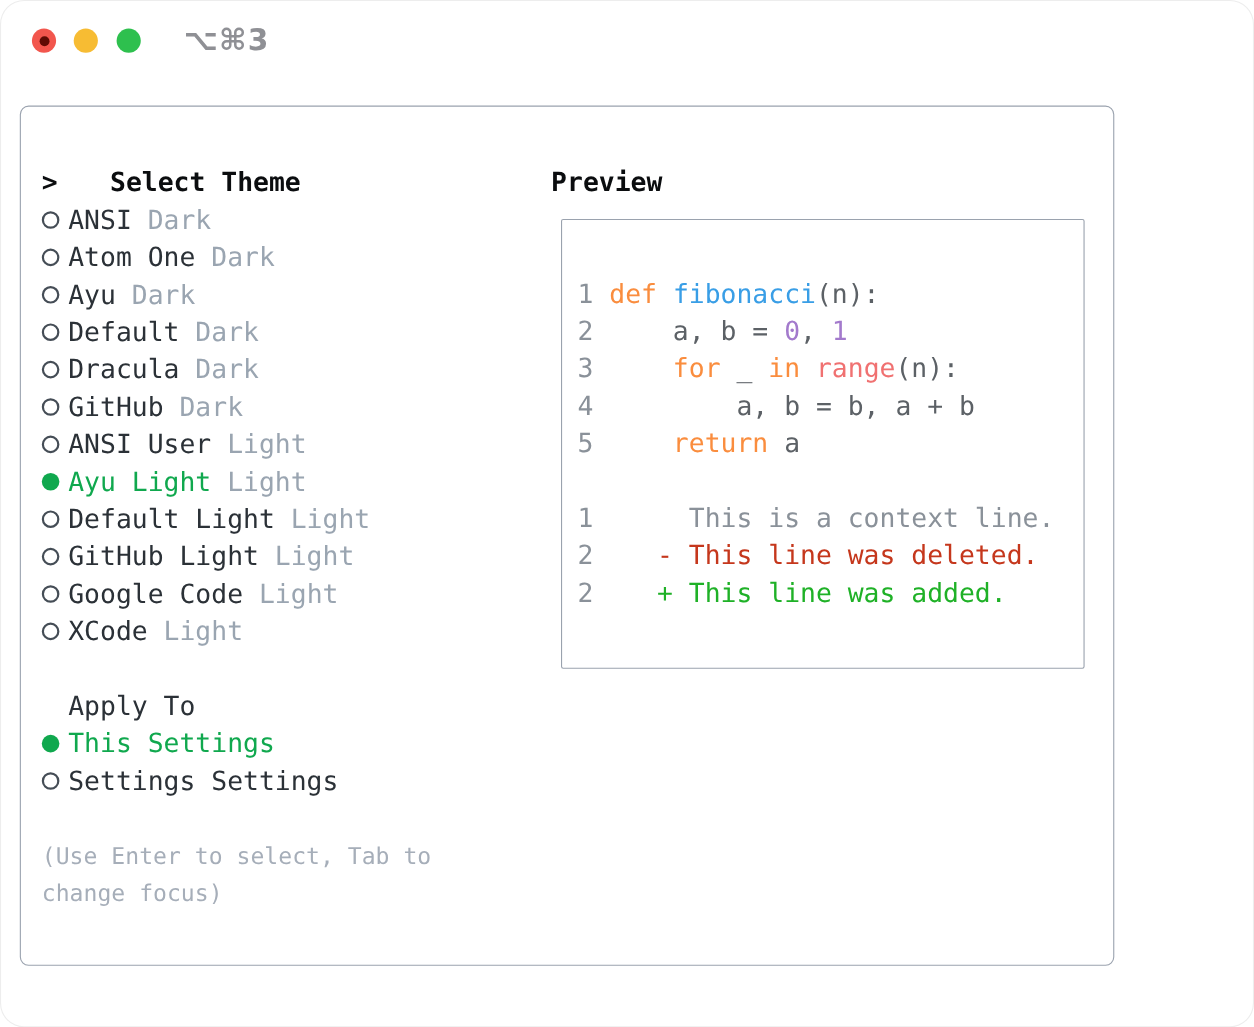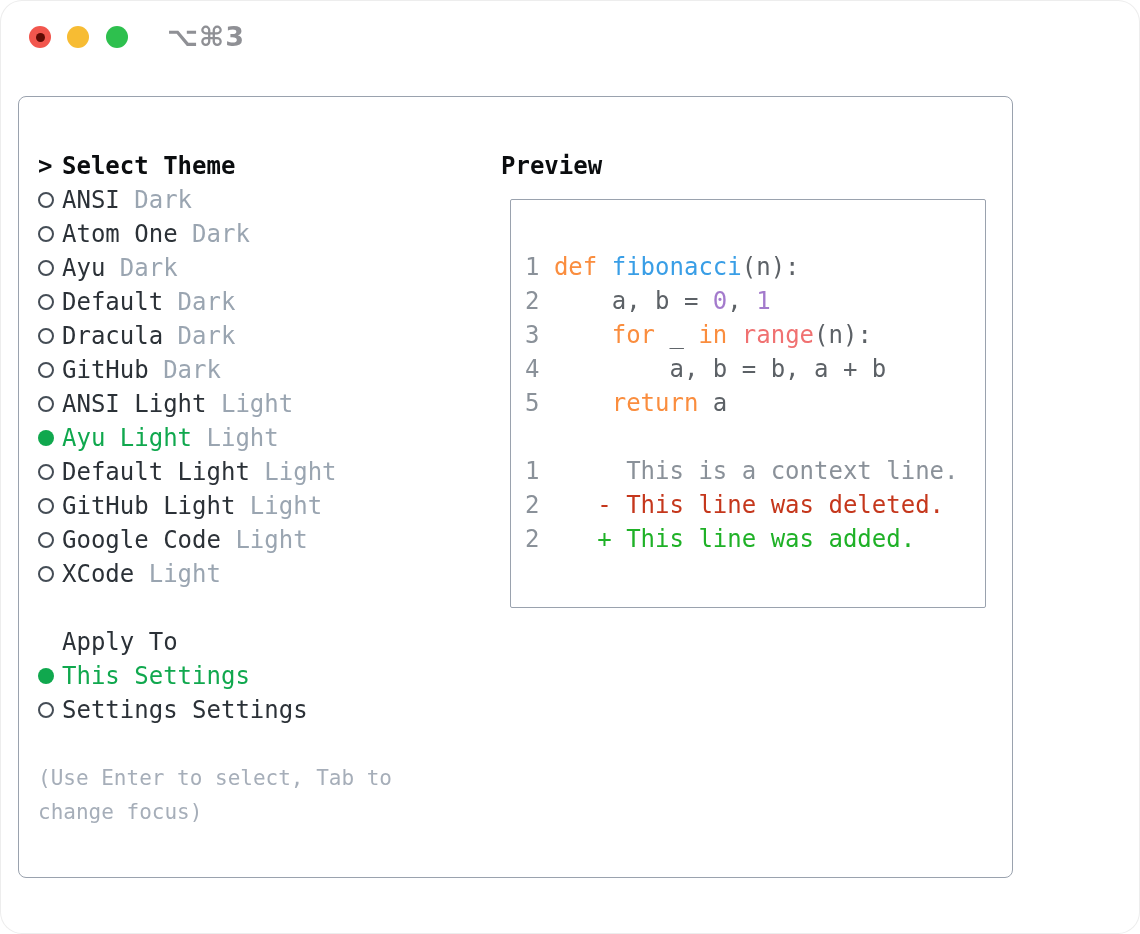--- a/index.html
+++ b/index.html
@@ -28,21 +28,21 @@
   
   .panel{
     position:absolute;left:18px;top:96px;width:995px;height:782px;
     border:1.5px solid var(--border);border-radius:8px;box-sizing:border-box;
     background:#fff;
   }
   .left{position:absolute;left:19px;top:52px;width:446px;}
   .row{display:flex;align-items:center;height:34px;font-size:24px;color:var(--text_dark);}
   .icon{width:24px;flex:0 0 24px;display:flex;align-items:center;}
   .prompt{font-weight:bold;color:var(--text_black);}
-  .label.bold{font-weight:bold;color:var(--text_black);}
+  .label.bold{font-weight:bold;color:var(--text_black);margin-left:38px;}
   .radio{width:12px;height:12px;border:2px solid #454d56;border-radius:50%;box-sizing:content-box;}
   .radio.on{width:16px;height:16px;border:none;background:var(--accent_green);}
   .name{color:var(--text_dark);}
   .name.sel{color:var(--accent_green);}
   .variant{color:var(--muted);text-align:center;}
   .spacer{height:34px;}
   .hint{width:436px;line-height:34px;font-size:21px;color:var(--hint);}
   
   .right{position:absolute;left:482px;top:52px;width:500px;}
   .ptitle{line-height:34px;font-size:24px;font-weight:bold;color:var(--text_black);}
@@ -120,21 +120,21 @@
             <span class="icon">
               <span class="radio"></span>
             </span>
             <span class="name">GitHub</span>
             <span class="variant">&nbsp;Dark</span>
           </div>
           <div class="row">
             <span class="icon">
               <span class="radio"></span>
             </span>
-            <span class="name">ANSI Light</span>
+            <span class="name">ANSI User</span>
             <span class="variant">&nbsp;Light</span>
           </div>
           <div class="row">
             <span class="icon">
               <span class="radio on"></span>
             </span>
             <span class="name sel">Ayu Light</span>
             <span class="variant">&nbsp;Light</span>
           </div>
           <div class="row">

